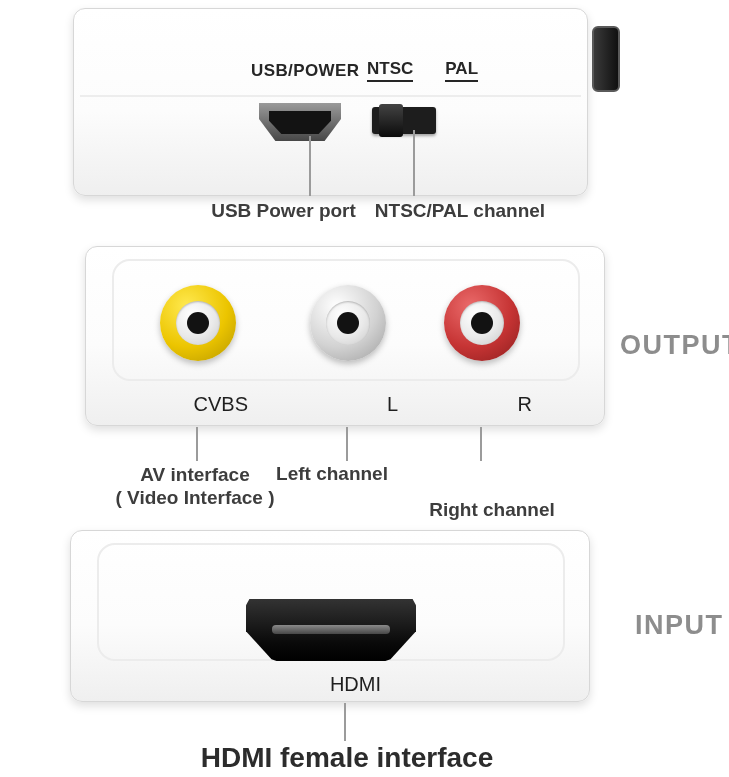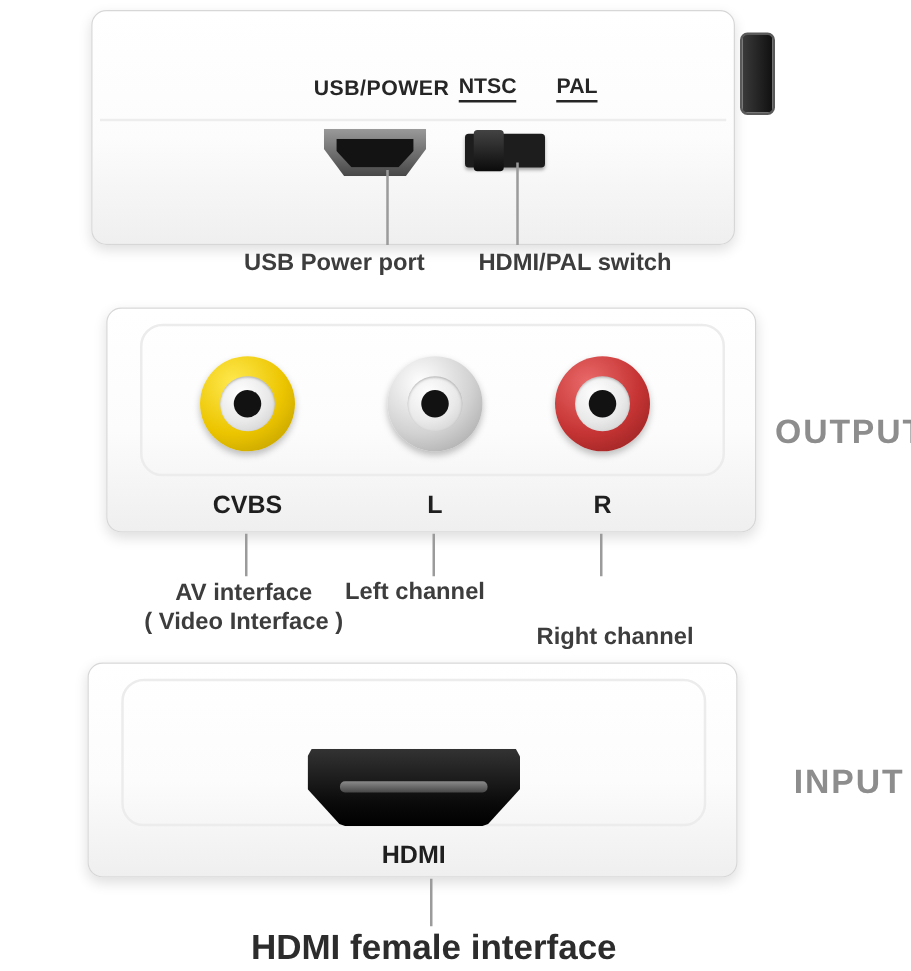--- a/index.html
+++ b/index.html
@@ -70,21 +70,21 @@
   .jack-inner {
     width:44px; height:44px; border-radius:50%;
     background:radial-gradient(circle at 38% 32%, #ffffff 0%, #e9e9e9 55%, #c9c9c9 100%);
     display:flex; align-items:center; justify-content:center;
     box-shadow:inset 0 1px 2px rgba(0,0,0,0.25);
   }
   .jack-hole { width:22px; height:22px; border-radius:50%; background:#121212; }
   .jack-cvbs { background:radial-gradient(circle at 35% 28%, #ffe94f 0%, #ecc500 55%, #b59600 100%); }
   .jack-left { background:radial-gradient(circle at 35% 28%, #ffffff 0%, #d2d2d2 55%, #9d9d9d 100%); }
   .jack-right { background:radial-gradient(circle at 35% 28%, #ea6a6a 0%, #c63434 55%, #8c1e1e 100%); }
-  .jack-label { position:absolute; font-weight:bold; color:#1f1f1f; font-size:20px; text-align:center; }
+  .jack-label { position:absolute; font-weight:normal; color:#1f1f1f; font-size:20px; text-align:right; }
 
   
   .hdmi-port {
     position:absolute; left:175px; top:68px; width:170px; height:62px;
     background:linear-gradient(180deg,#333333 0%,#0a0a0a 70%,#000000 100%);
     clip-path:polygon(2% 0,98% 0,100% 10%,100% 52%,85% 97%,82% 100%,18% 100%,15% 97%,0 52%,0 10%);
   }
   .hdmi-slot {
     position:absolute; left:26px; right:26px; top:26px; height:9px;
     background:linear-gradient(180deg,#8a8a8a,#474747);
@@ -113,22 +113,22 @@
     <div class="np-switch" style="left:298px;">
       <div class="np-knob"></div>
     </div>
   </div>
 
   <div class="side-port"></div>
 
   <div class="callout-line" style="left:309px; top:136px; height:60px;"></div>
   <div class="callout-line" style="left:413px; top:130px; height:66px;"></div>
 
-  <div class="callout-label" style="left:160px; top:200px; width:215px;">USB Power port</div>
-  <div class="callout-label" style="left:355px; top:200px; width:210px;">HDMI/PAL switch</div>
+  <div class="callout-label" style="left:176px; top:200px; width:215px;">USB Power port</div>
+  <div class="callout-label" style="left:355px; top:200px; width:210px;">NTSC/PAL channel</div>
 
   <div class="device" style="left:85px; top:246px; width:520px; height:180px;">
     <div class="inner-outline" style="left:26px; top:12px; width:468px; height:122px;"></div>
 
     <div class="jack jack-cvbs" style="left:74px; top:38px;">
       <div class="jack-inner">
         <div class="jack-hole"></div>
       </div>
     </div>
     <div class="jack jack-left" style="left:224px; top:38px;">

